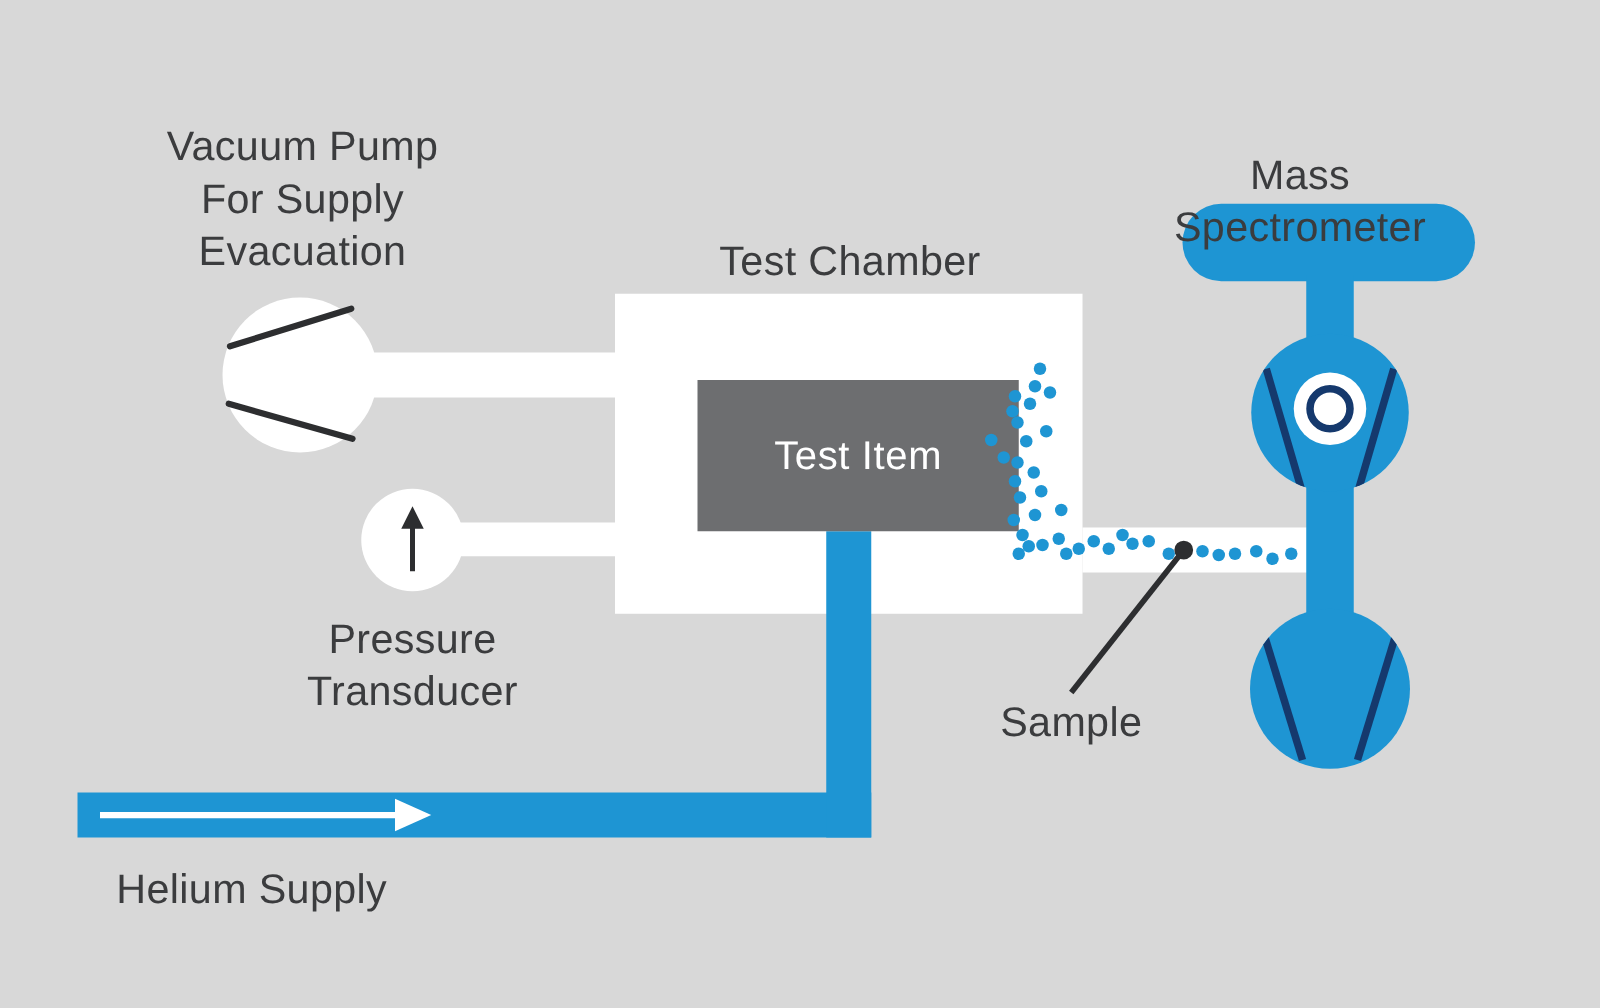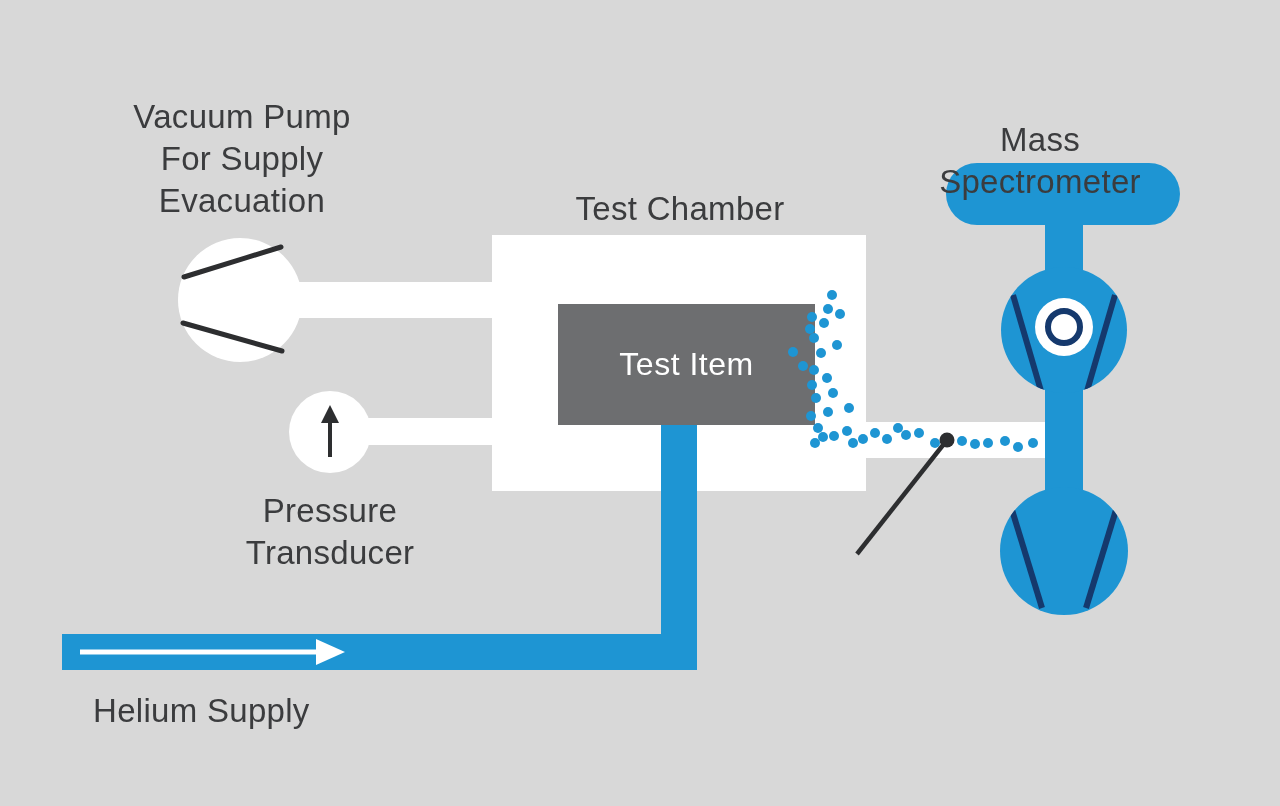--- a/index.html
+++ b/index.html
@@ -152,15 +152,16 @@
   </svg>
 
   <div class="label" id="vacuum-label">Vacuum Pump
 For Supply
 Evacuation</div>
   <div class="label" id="chamber-label">Test Chamber</div>
   <div class="label" id="mass-label">Mass
 Spectrometer</div>
   <div class="label" id="pressure-label">Pressure
 Transducer</div>
+  <div class="label" id="sample-label">Sample</div>
   <div class="label" id="helium-label">Helium Supply</div>
 
 </div>
 
 </body></html>

